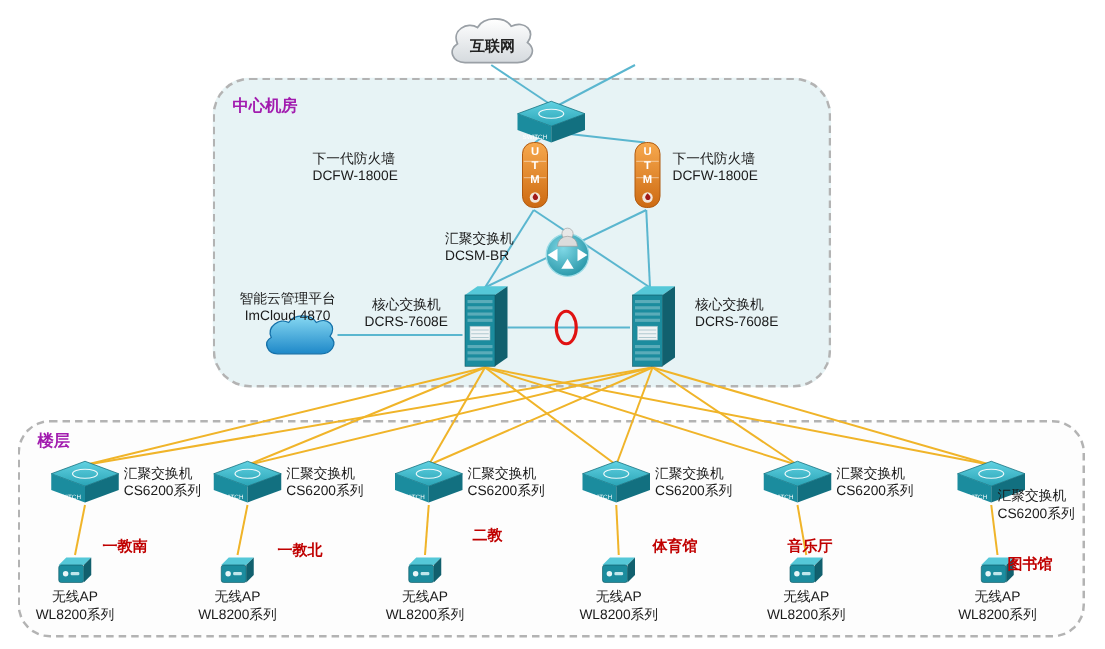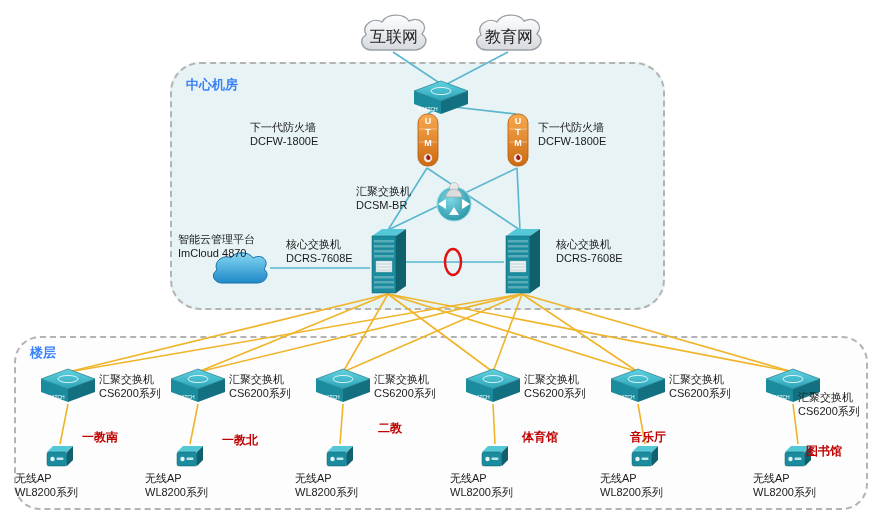--- a/index.html
+++ b/index.html
@@ -3,26 +3,26 @@
 <meta charset="utf-8">
 <style>
   html,body{margin:0;padding:0;background:#ffffff;}
   .canvas{position:relative;width:884px;height:519px;background:#ffffff;
           font-family:"Liberation Sans","DejaVu Sans",sans-serif;overflow:hidden;}
   .zone{position:absolute;border:2px dashed #b3b3b3;box-sizing:border-box;z-index:0;}
   .zone-dc{left:170px;top:62px;width:495px;height:248px;border-radius:30px;background:#e7f3f5;}
   .zone-floor{left:14px;top:336px;width:854px;height:174px;border-radius:26px;background:#fdfdfd;}
   .links{position:absolute;left:0;top:0;z-index:1;pointer-events:none;}
   .icon{position:absolute;z-index:2;}
-  .zone-label{position:absolute;z-index:3;color:#3b82f6;font-weight:bold;font-size:13px;}
+  .zone-label{position:absolute;z-index:3;color:#a21caf;font-weight:bold;font-size:13px;}
   .loc-label{position:absolute;z-index:3;color:#c00000;font-weight:bold;font-size:12px;white-space:nowrap;}
   .dev-label{position:absolute;z-index:3;font-size:11px;line-height:14px;color:#1a1a1a;white-space:nowrap;}
-  .dev-label.center{}
+  .dev-label.center{text-align:center;}
   .cloud-text{position:absolute;left:50%;top:54%;transform:translate(-50%,-50%);
-              font-size:16px;font-weight:normal;color:#222;white-space:nowrap;text-align:center;}
+              font-size:12px;font-weight:bold;color:#222;white-space:nowrap;text-align:center;}
   .utm-text{position:absolute;left:50%;top:4px;transform:translateX(-50%);
             writing-mode:vertical-rl;text-orientation:upright;color:#fff;
             font-size:9px;font-weight:bold;letter-spacing:1px;}
 </style>
 </head>
 <body>
 
 <div class="canvas">
 
   <svg width="0" height="0" style="position:absolute">
@@ -91,26 +91,20 @@
 
   <div class="zone-label" style="left:186px;top:76px">中心机房</div>
   <div class="zone-label" style="left:30px;top:344px">楼层</div>
 
   <div class="icon" style="left:355px;top:12px;width:78px;height:46px">
     <svg width="78" height="46" viewBox="0 0 78 46">
       <path d="M 17 38 C 7 38 3 28 11 23 C 6 12 19 5 27 10 C 32 1 49 1 54 9 C 65 4 74 13 67 22 C 76 29 68 39 57 38 Z" fill="url(#gCloudWhite)" stroke="#9aa0a6" stroke-width="1.4"></path>
     </svg>
     <span class="cloud-text">互联网</span>
   </div>
-  <div class="icon" style="left:470px;top:12px;width:78px;height:46px">
-    <svg width="78" height="46" viewBox="0 0 78 46">
-      <path d="M 17 38 C 7 38 3 28 11 23 C 6 12 19 5 27 10 C 32 1 49 1 54 9 C 65 4 74 13 67 22 C 76 29 68 39 57 38 Z" fill="url(#gCloudWhite)" stroke="#9aa0a6" stroke-width="1.4"></path>
-    </svg>
-    <span class="cloud-text">教育网</span>
-  </div>
 
   <div class="icon" style="left:412px;top:80px">
     <svg width="58" height="36" viewBox="0 0 58 36">
       <polygon points="29,1 56,11 29,21 2,11" fill="url(#gTop)" stroke="#0e6b7a" stroke-width="0.6"></polygon>
       <ellipse cx="29" cy="11" rx="10" ry="3.6" fill="none" stroke="#ffffff" stroke-width="0.9" opacity="0.9"></ellipse>
       <polygon points="2,11 29,21 29,34 2,24" fill="#1b8c9e"></polygon>
       <polygon points="29,21 56,11 56,24 29,34" fill="#127080"></polygon>
       <text x="6" y="31" font-size="5" fill="#ffffff">SWITCH</text>
     </svg>
   </div>

